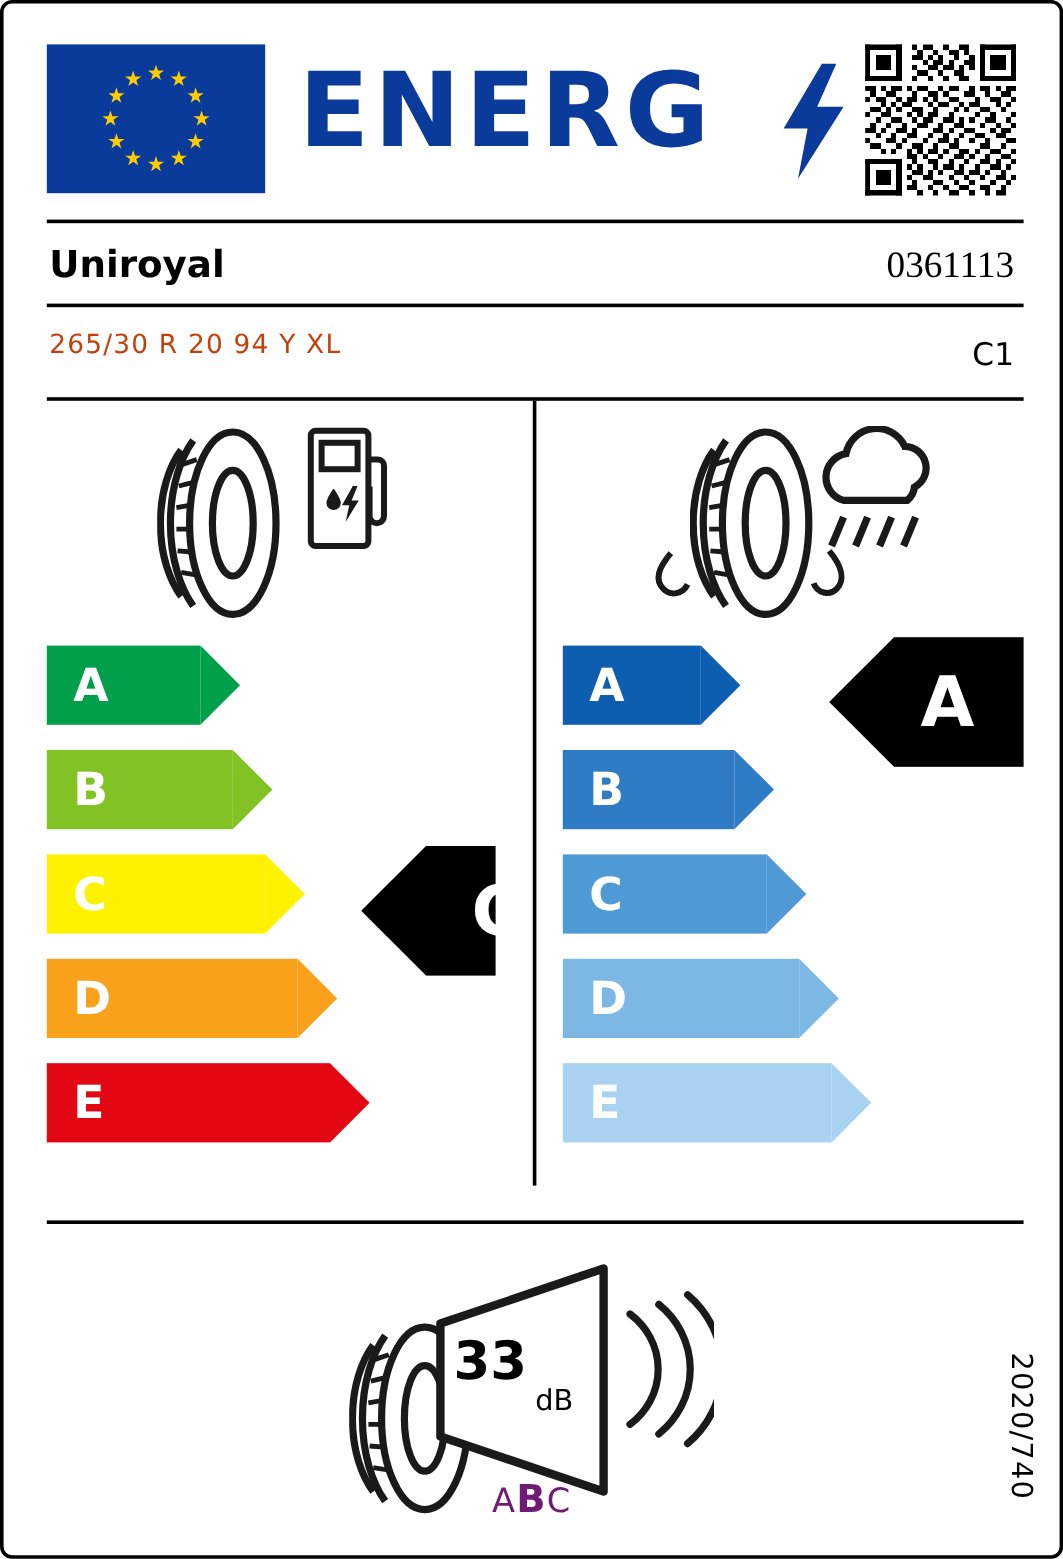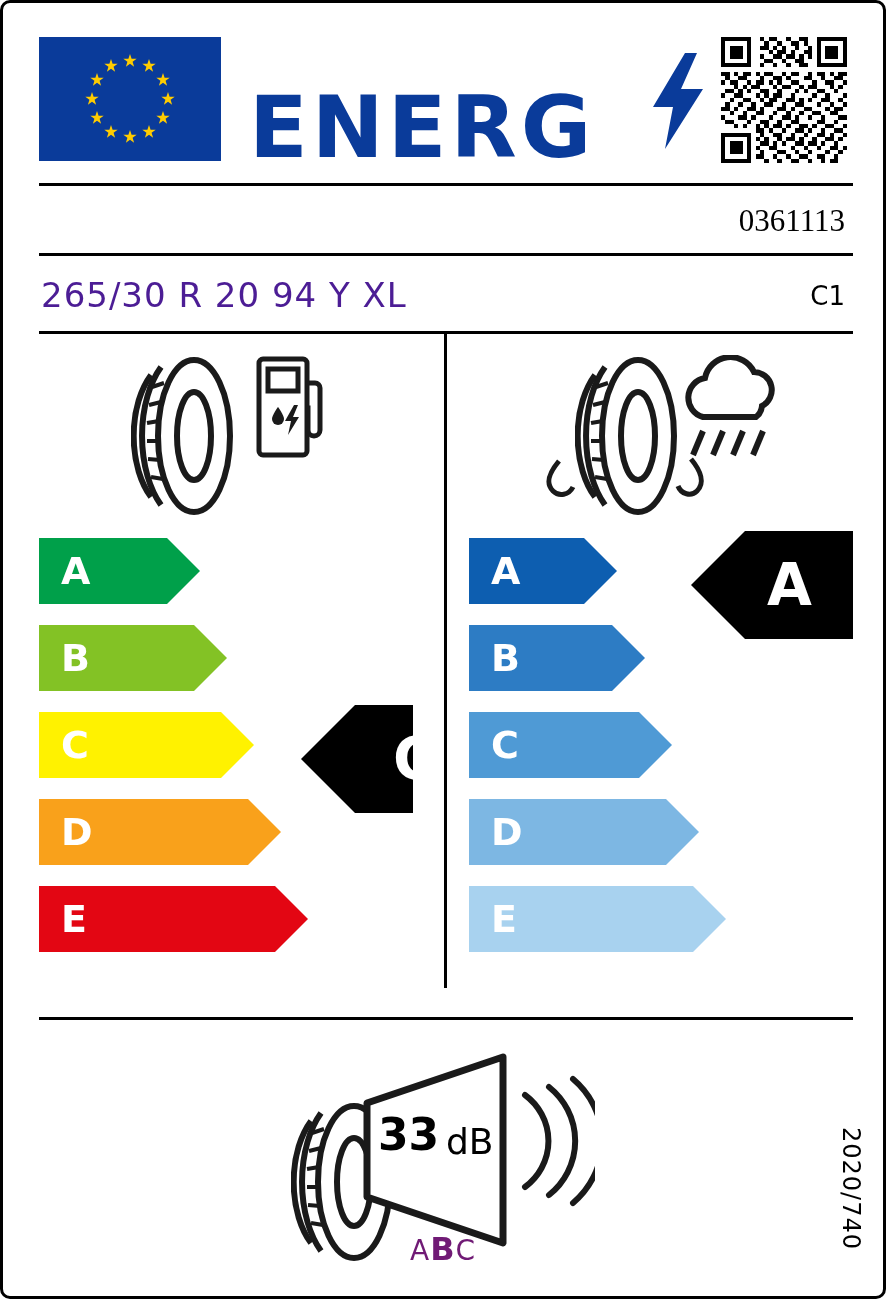--- a/index.html
+++ b/index.html
@@ -38,21 +38,20 @@
   }
   .energy-word {
     position: absolute;
     left: 246px; top: 47px;
     font-size: 86px;
     font-weight: bold;
     letter-spacing: 4px;
     color: #0a3b9a;
     font-family: "DejaVu Sans", "Liberation Sans", sans-serif;
     line-height: 1;
-    margin-top: 34px;
   }
   .bolt {
     position: absolute;
     left: 648px; top: 50px;
     width: 54px; height: 96px;
   }
   .qr {
     position: absolute;
     right: 36px; top: 34px;
     width: 126px; height: 126px;
@@ -85,22 +84,22 @@
     right: 38px; top: 200px;
     font-size: 31px;
     color: #000;
     font-family: Liberation Serif, serif;
   }
 
   
   .tyre-size {
     position: absolute;
     left: 38px; top: 272px;
-    font-size: 34px;
-    color: #4c1d95;
+    font-size: 22px;
+    color: #c2410c;
     letter-spacing: 1px;
   }
   .tyre-class {
     position: absolute;
     right: 38px; top: 278px;
     font-size: 26px;
     color: #000;
   }
 
   
@@ -171,22 +170,23 @@
 
   
   .noise-value {
     position: absolute;
     font-size: 44px;
     font-weight: bold;
     color: #000;
   }
   .noise-unit {
     position: absolute;
-    font-size: 36px;
+    font-size: 24px;
     color: #000;
+    margin-top: 32px;
   }
   .noise-classes {
     position: absolute;
     font-size: 28px;
     color: #701a75;
     letter-spacing: 1px;
   }
   .noise-classes .sel {
     font-weight: bold;
     font-size: 32px;
@@ -449,20 +449,21 @@
         <rect x="13" y="28" width="1" height="1"></rect>
         <rect x="16" y="28" width="2" height="1"></rect>
         <rect x="20" y="28" width="1" height="1"></rect>
         <rect x="23" y="28" width="1" height="1"></rect>
         <rect x="25" y="28" width="2" height="1"></rect>
     </g>
   </svg>
 
   <div class="hrule" style="top:180px;"></div>
 
+  <div class="brand">Uniroyal</div>
   <div class="code">0361113</div>
 
   <div class="hrule" style="top:250px;"></div>
 
   <div class="tyre-size">265/30 R 20 94 Y XL</div>
   <div class="tyre-class">C1</div>
 
   <div class="hrule" style="top:328px;"></div>
 
   <div class="vrule" style="left:441px; top:331px; height:654px;"></div>

